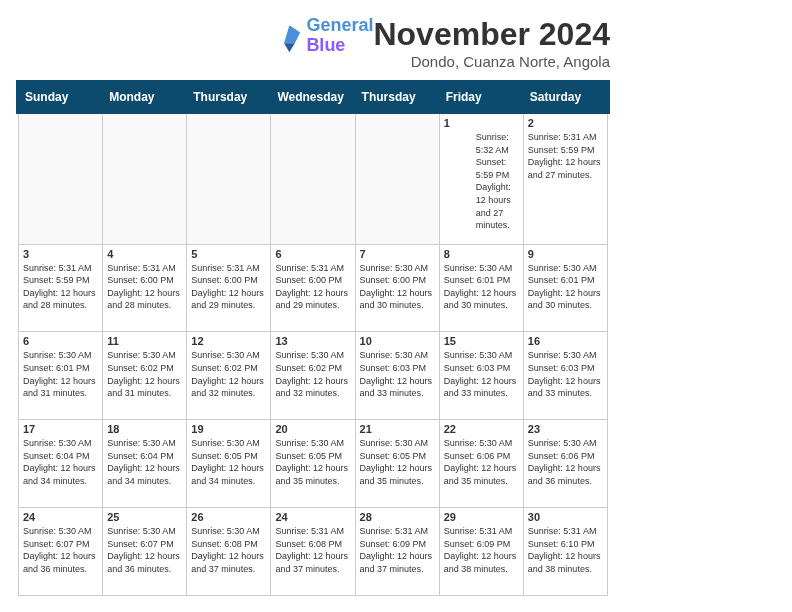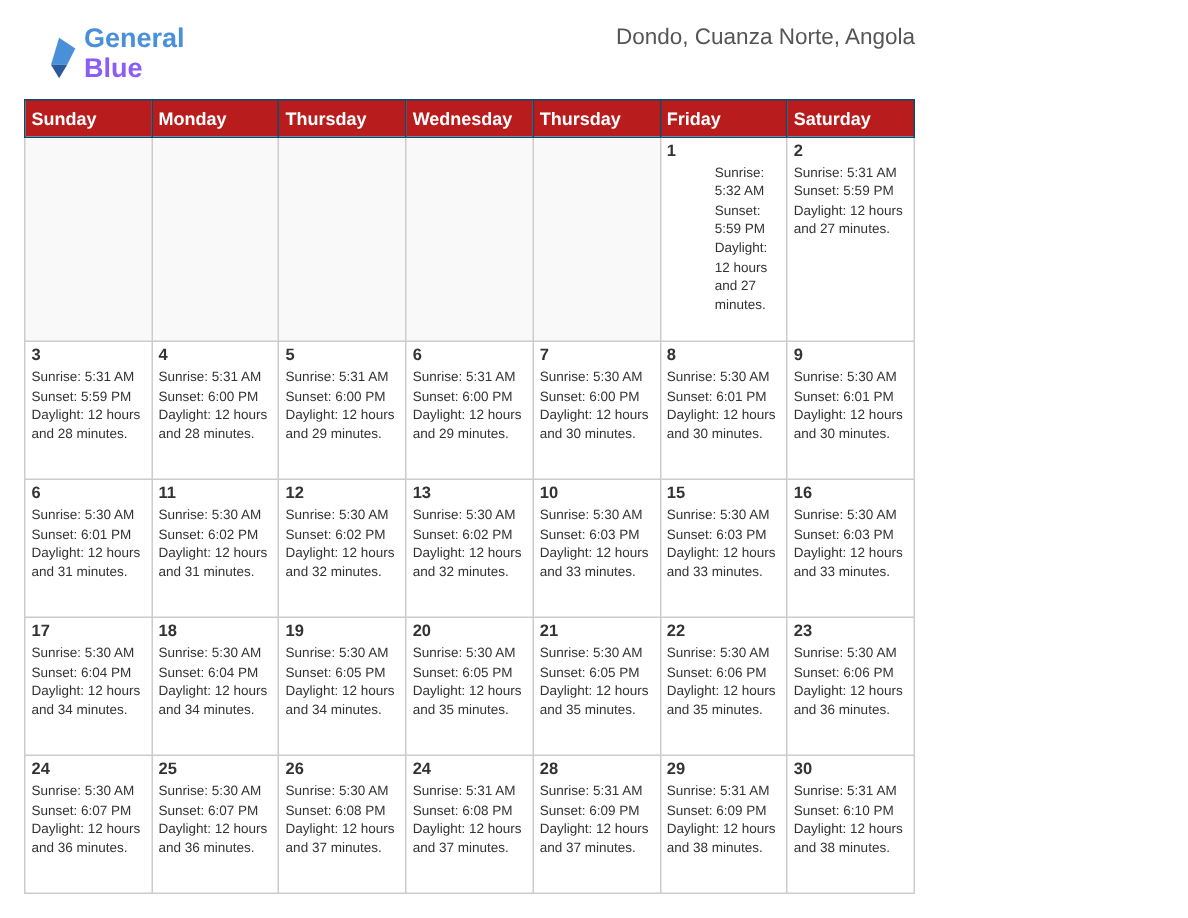--- a/index.html
+++ b/index.html
@@ -9,20 +9,21 @@
       width: 792px;
       height: 612px;
       overflow: hidden;
     }
     .page {
       width: 626px;
       height: 612px;
       padding: 16px;
       display: flex;
       flex-direction: column;
+      align-items: flex-end;
     }
     .header {
       display: flex;
       justify-content: space-between;
       align-items: flex-start;
       margin-bottom: 10px;
     }
     .logo {
       display: flex;
       align-items: center;
@@ -54,27 +55,27 @@
       color: #555;
     }
     .calendar {
       flex: 1;
       border: 1px solid #ccc;
       border-collapse: collapse;
       width: 100%;
       table-layout: fixed;
     }
     .calendar th {
-      background-color: #b91c1c;
+      background-color: #0c4a6e;
       color: #fff;
       font-size: 12px;
       font-weight: bold;
       padding: 5px 4px;
       text-align: left;
-      border: 1px solid #0c4a6e;
+      border: 5px solid #0c4a6e;
     }
     .calendar td {
       border: 1px solid #ccc;
       vertical-align: top;
       padding: 3px 4px;
       font-size: 9.5px;
       color: #333;
       background: #fff;
       height: 82px;
     }
@@ -106,20 +107,21 @@
         <rect x="0" y="0" width="40" height="40" fill="white"></rect>
         <polygon points="26,8 38,16 32,28 20,28" fill="#4a90d9"></polygon>
         <polygon points="20,28 32,28 26,38" fill="#2a5a99"></polygon>
       </svg>
       <div class="logo-text">
         <div><span>General</span></div>
         <div><span style="color:#8b5cf6">Blue</span></div>
       </div>
     </div>
     <div class="title-section">
+      <div class="main-title">November 2024</div>
       <div class="subtitle">Dondo, Cuanza Norte, Angola</div>
     </div>
   </div>
 
   <table class="calendar">
     <thead>
       <tr>
       <th>Sunday</th>
           <th>Monday</th>
           <th>Thursday</th>

